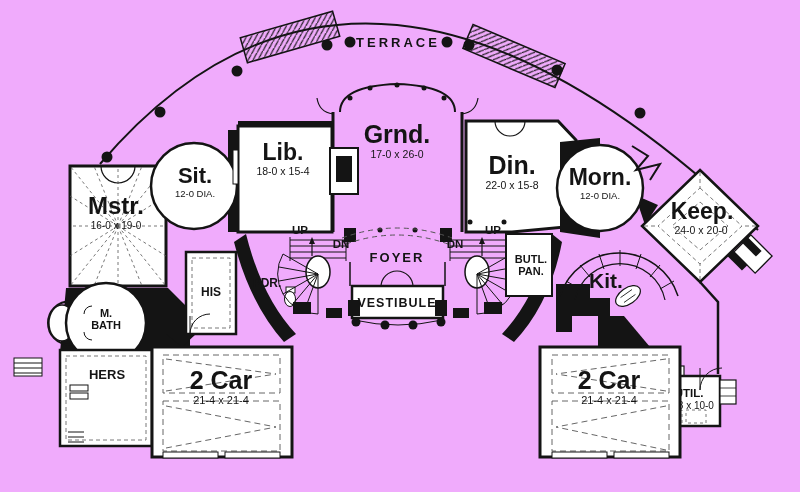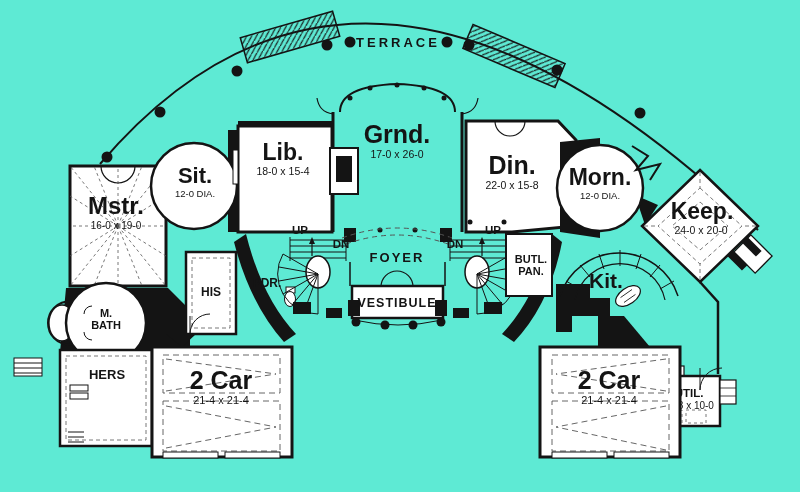--- a/index.html
+++ b/index.html
@@ -1,16 +1,16 @@
 <!DOCTYPE html>
 <html><head>
 <meta charset="utf-8">
 <style>
   html,body{margin:0;padding:0;background:#ffffff;}
-  .stage{position:relative;width:800px;height:492px;background:#5eead4;overflow:hidden;}
+  .stage{position:relative;width:800px;height:492px;background:#f0abfc;overflow:hidden;}
   svg{display:block;}
   text{font-family:"Liberation Sans",sans-serif;fill:#141414;}
   .rn{font-weight:600;}
   .rd{font-weight:400;}
   .sm{font-weight:600;}
   .wall{fill:#ffffff;stroke:#141414;}
   .thin{fill:none;stroke:#141414;}
   .dash{fill:none;stroke:#555555;}
   .ink{fill:#141414;stroke:none;}
 </style>

